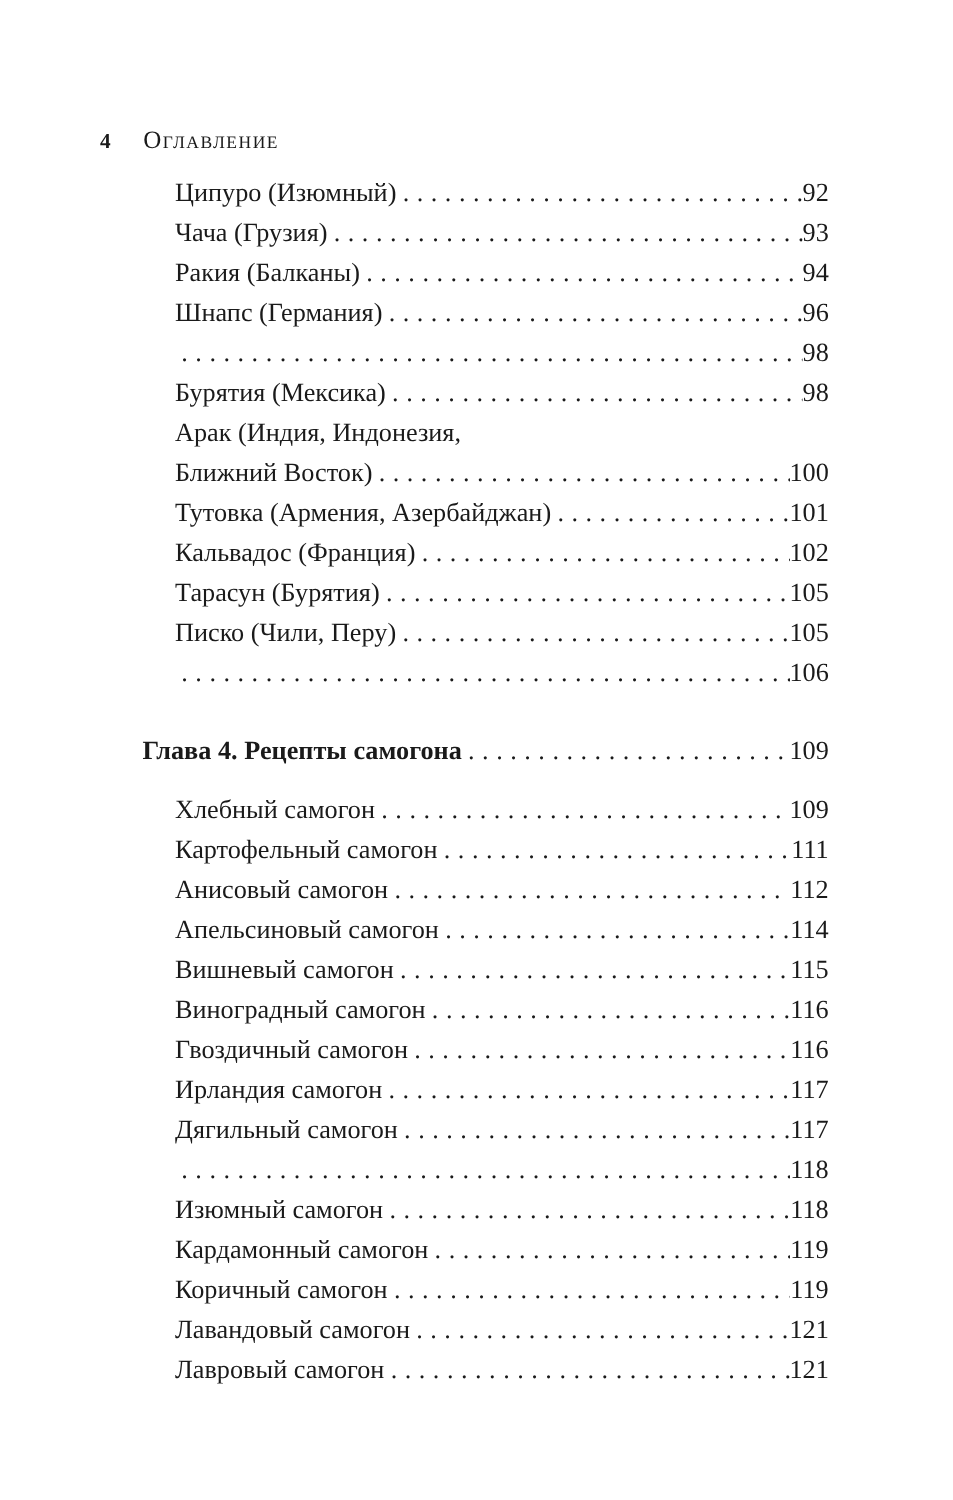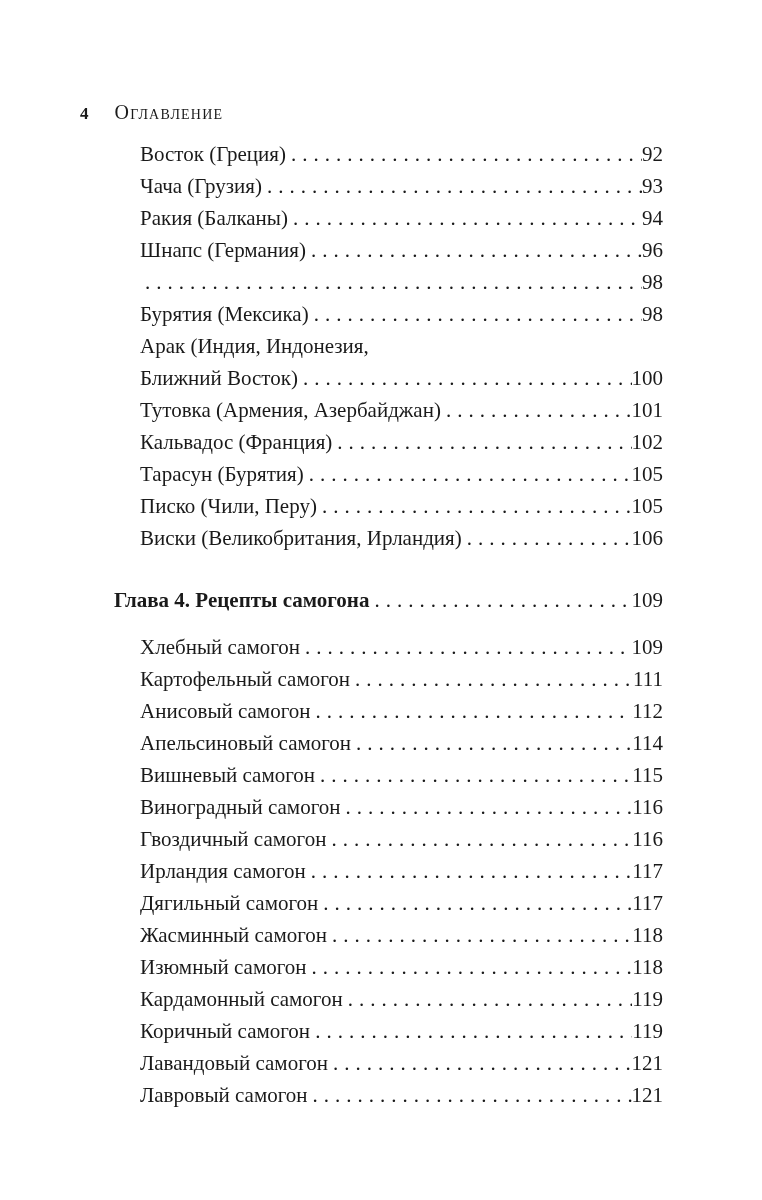--- a/index.html
+++ b/index.html
@@ -74,21 +74,21 @@
 </head>
 <body>
 
 <div class="page">
   <div class="running-header">
     <span class="folio">4</span>
     <span class="header-title">Оглавление</span>
   </div>
   <div class="toc">
       <div class="toc-row">
-        <span class="toc-title">Восток (Греция)</span>
+        <span class="toc-title">Ципуро (Изюмный)</span>
         <span class="leader"></span>
         <span class="toc-page">92</span>
       </div>
       <div class="toc-row">
         <span class="toc-title">Чача (Грузия)</span>
         <span class="leader"></span>
         <span class="toc-page">93</span>
       </div>
       <div class="toc-row">
         <span class="toc-title">Ракия (Балканы)</span>
@@ -131,21 +131,20 @@
         <span class="toc-title">Тарасун (Бурятия)</span>
         <span class="leader"></span>
         <span class="toc-page">105</span>
       </div>
       <div class="toc-row">
         <span class="toc-title">Писко (Чили, Перу)</span>
         <span class="leader"></span>
         <span class="toc-page">105</span>
       </div>
       <div class="toc-row">
-        <span class="toc-title">Виски (Великобритания, Ирландия)</span>
         <span class="leader"></span>
         <span class="toc-page">106</span>
       </div>
       <div class="toc-row chapter">
         <span class="toc-title">Глава 4. Рецепты самогона</span>
         <span class="leader"></span>
         <span class="toc-page">109</span>
       </div>
       <div class="toc-row">
         <span class="toc-title">Хлебный самогон</span>
@@ -186,21 +185,20 @@
         <span class="toc-title">Ирландия самогон</span>
         <span class="leader"></span>
         <span class="toc-page">117</span>
       </div>
       <div class="toc-row">
         <span class="toc-title">Дягильный самогон</span>
         <span class="leader"></span>
         <span class="toc-page">117</span>
       </div>
       <div class="toc-row">
-        <span class="toc-title">Жасминный самогон</span>
         <span class="leader"></span>
         <span class="toc-page">118</span>
       </div>
       <div class="toc-row">
         <span class="toc-title">Изюмный самогон</span>
         <span class="leader"></span>
         <span class="toc-page">118</span>
       </div>
       <div class="toc-row">
         <span class="toc-title">Кардамонный самогон</span>

